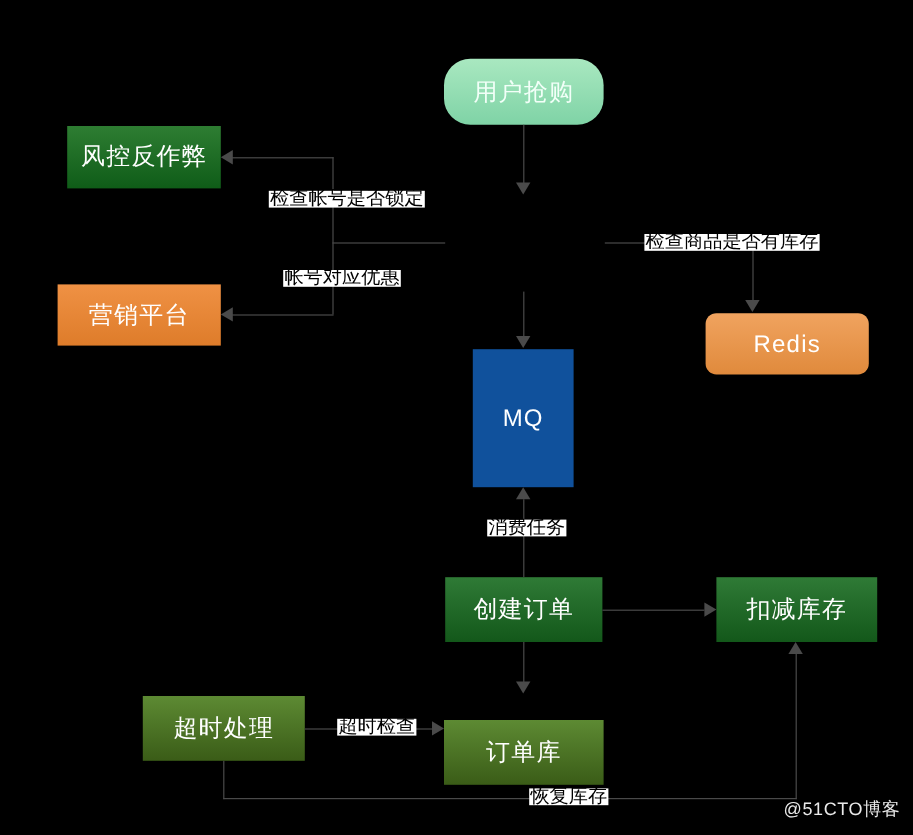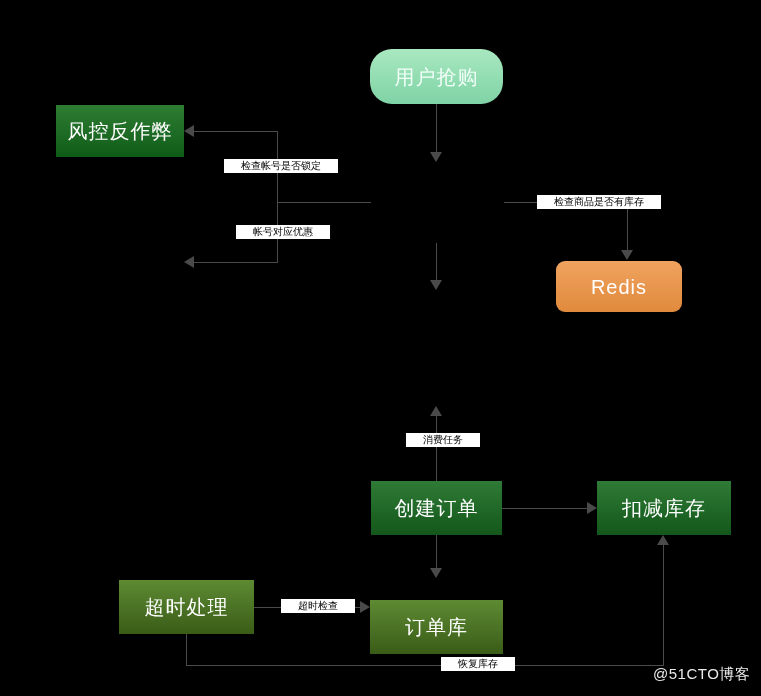--- a/index.html
+++ b/index.html
@@ -27,44 +27,50 @@
   .ln{position:absolute;background:#4a4a4a;}
   .lh{height:1px;}
   .lv{width:1px;}
 
   .arrow{position:absolute;width:0;height:0;}
   .ar-down {border-left:6px solid transparent;border-right:6px solid transparent;border-top:10px solid #4a4a4a;}
   .ar-up   {border-left:6px solid transparent;border-right:6px solid transparent;border-bottom:10px solid #4a4a4a;}
   .ar-left {border-top:6px solid transparent;border-bottom:6px solid transparent;border-right:10px solid #4a4a4a;}
   .ar-right{border-top:6px solid transparent;border-bottom:6px solid transparent;border-left:10px solid #4a4a4a;}
 
-  .edge-label{position:absolute;background:#ffffff;color:#000000;font-size:10px;
-              line-height:14px;padding:0 17px;white-space:nowrap;}
+  .edge-label{position:absolute;background:#ffffff;color:#000000;font-size:16px;
+              line-height:14px;padding:0 1px;white-space:nowrap;}
 
   .watermark{position:absolute;color:#e9e9e9;font-size:15px;letter-spacing:.5px;}
 </style>
 </head>
 <body>
 
 <div id="canvas">
 
   <div class="node n-user" style="left:370px;top:49px;width:133px;height:55px;">
     <span>用户抢购</span>
   </div>
 
   <div class="node n-risk" style="left:56px;top:105px;width:128px;height:52px;justify-content:center;">
     <span>风控反作弊</span>
   </div>
 
+  <div class="node n-market" style="left:48px;top:237px;width:136px;height:51px;">
+    <span>营销平台</span>
+  </div>
 
 
-  <div class="node n-redis" style="left:556px;top:261px;width:126px;height:51px;">
+  <div class="node n-redis" style="left:588px;top:261px;width:136px;height:51px;">
     <span>Redis</span>
   </div>
 
+  <div class="node n-mq" style="left:394px;top:291px;width:84px;height:115px;">
+    <span>MQ</span>
+  </div>
 
   <div class="node n-order" style="left:371px;top:481px;width:131px;height:54px;">
     <span>创建订单</span>
   </div>
 
   <div class="node n-stock" style="left:597px;top:481px;width:134px;height:54px;">
     <span>扣减库存</span>
   </div>
 
   <div class="node n-odb" style="left:370px;top:580px;width:133px;height:54px;margin-top:20px;">

